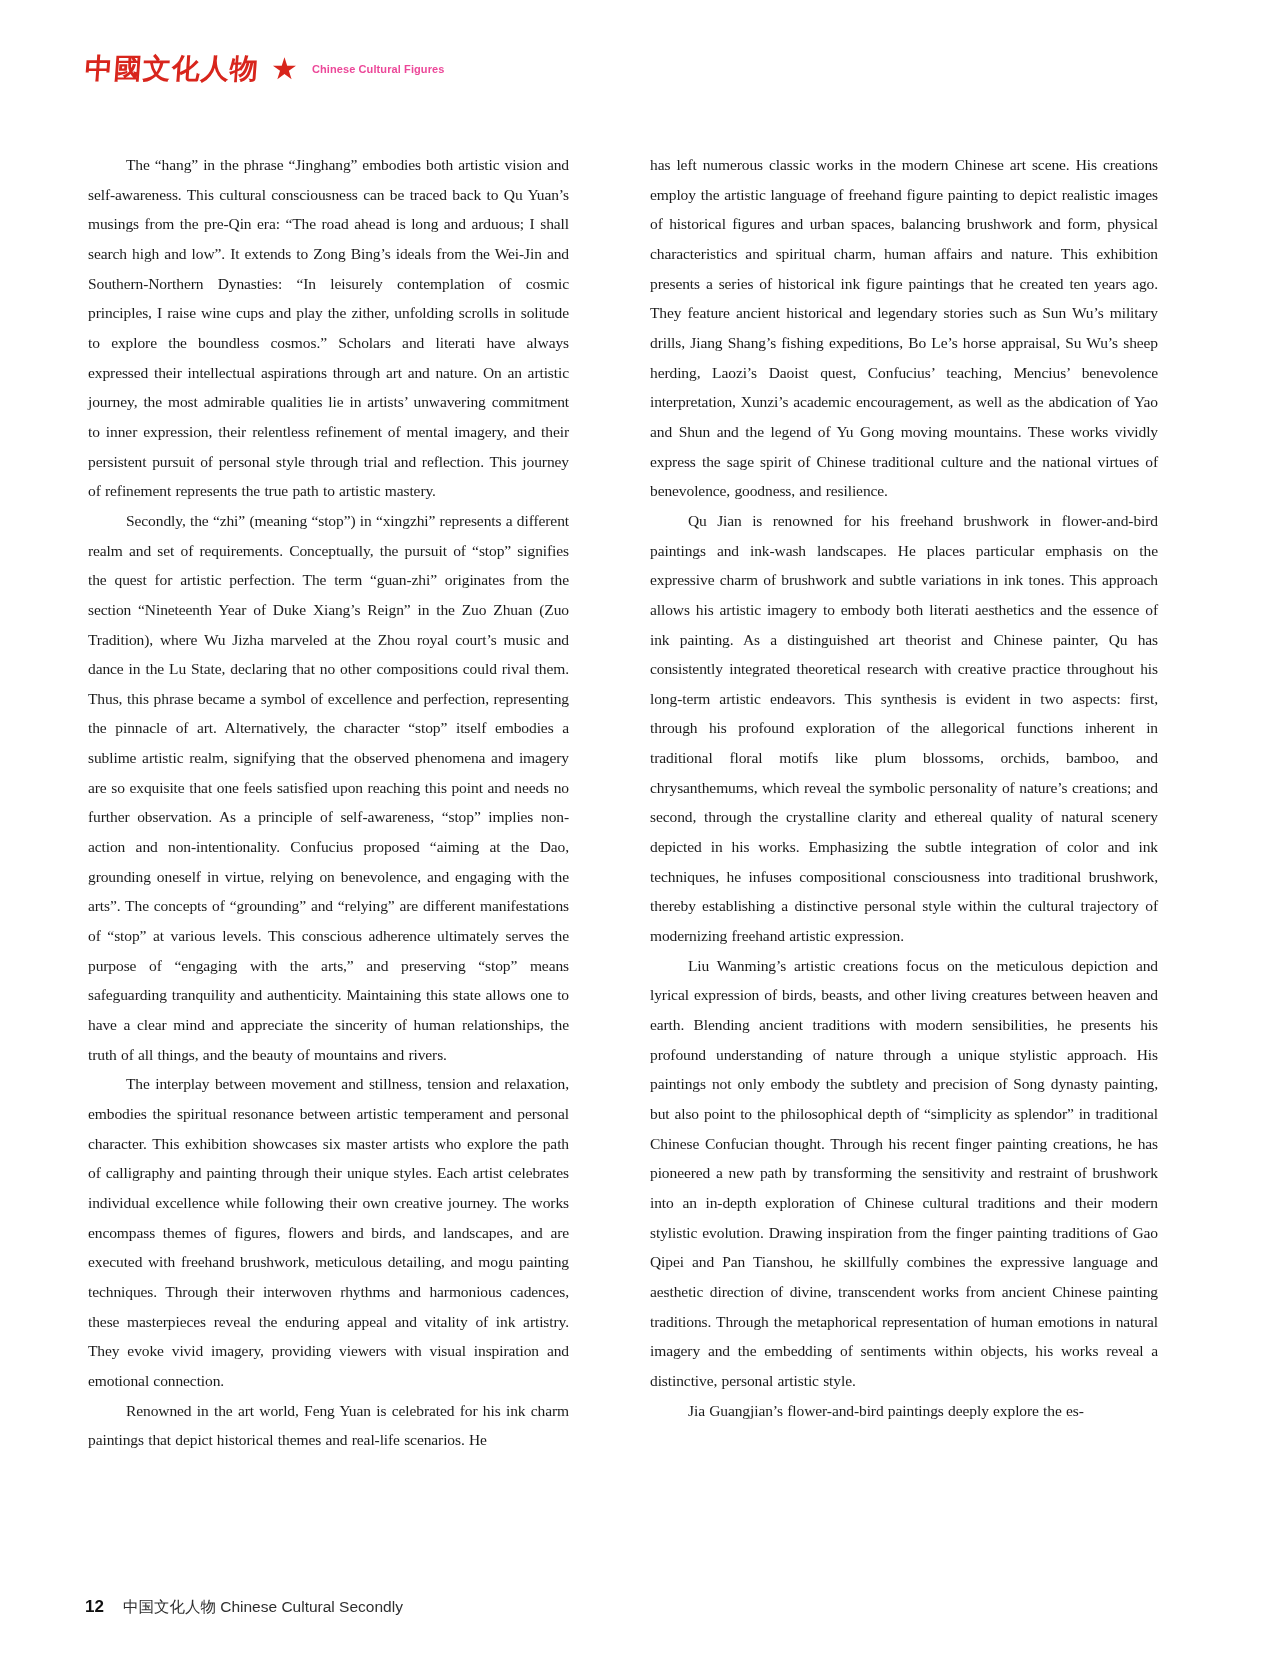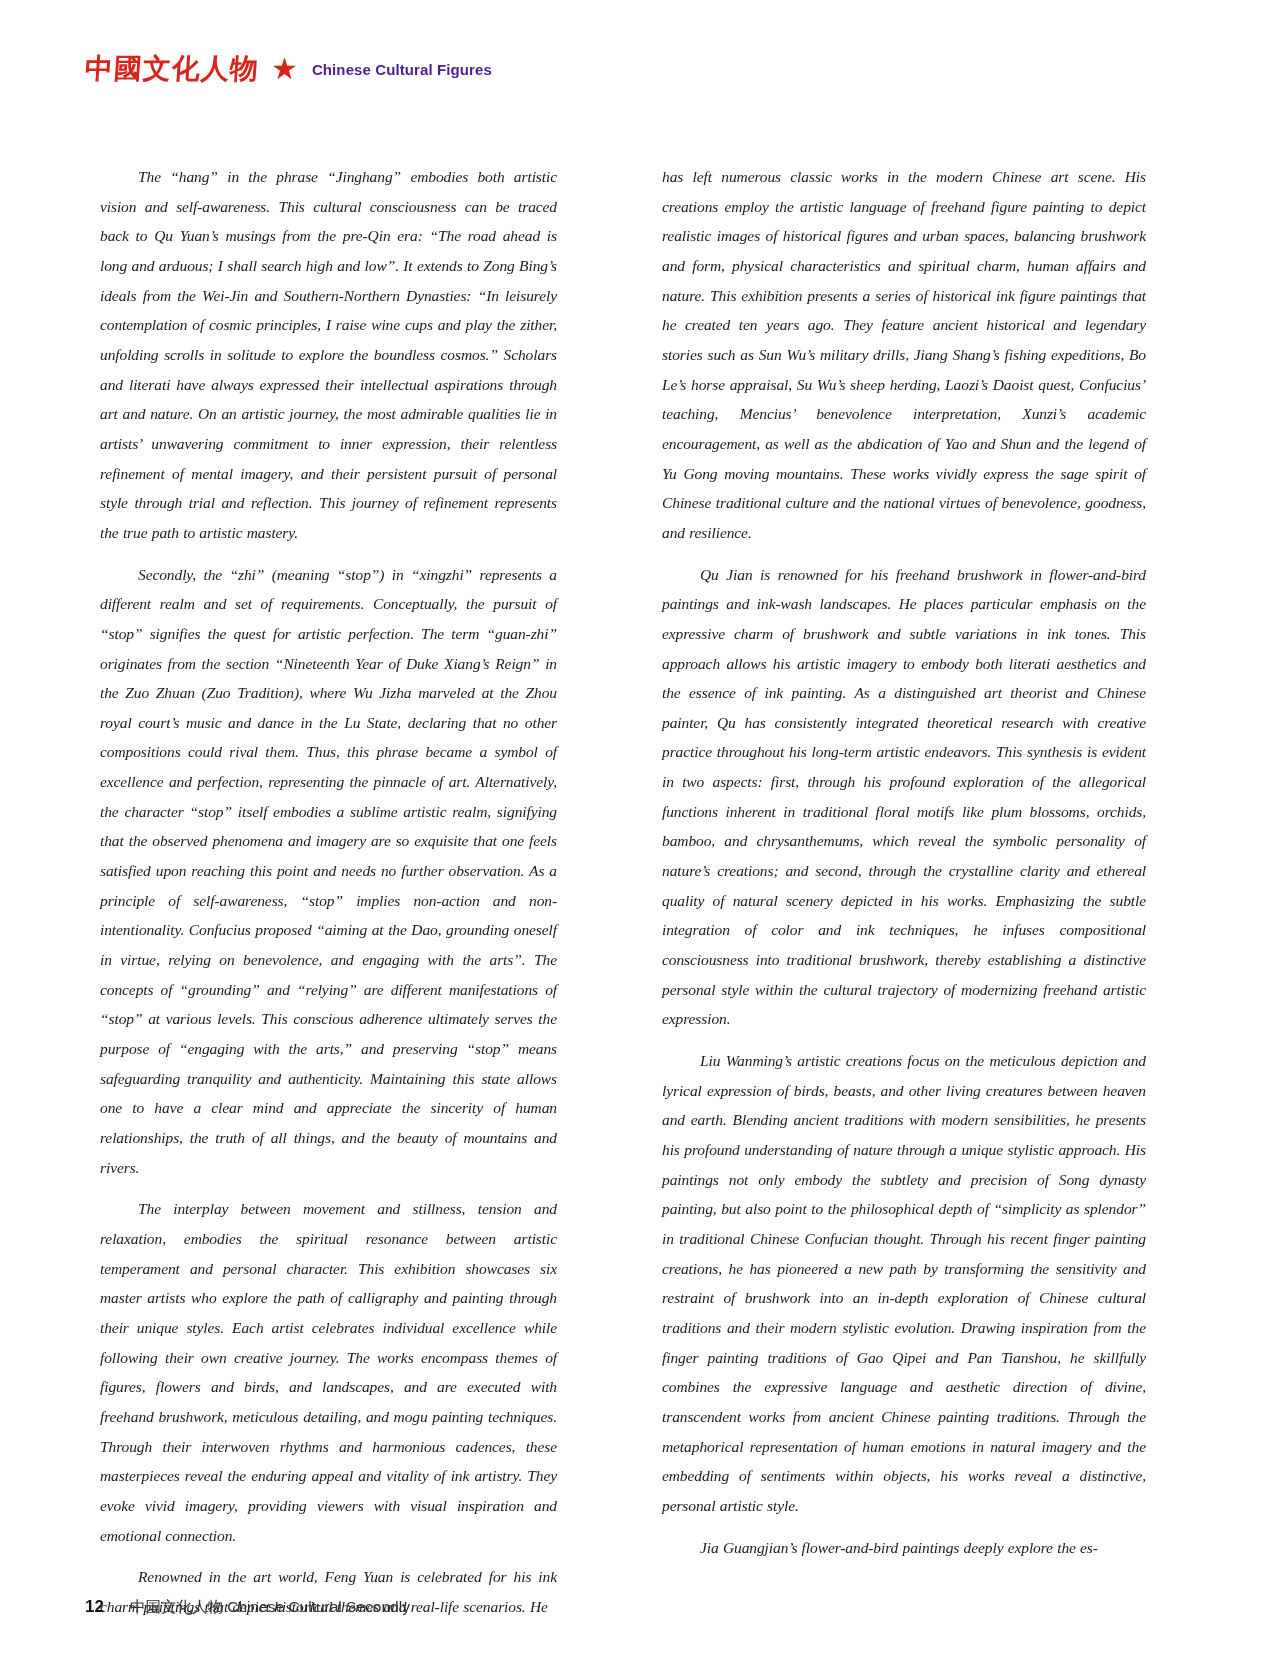--- a/index.html
+++ b/index.html
@@ -32,48 +32,48 @@
   .logo-star {
     color: #d8251c;
     font-size: 30px;
     line-height: 1;
     font-family: "DejaVu Sans", sans-serif;
     margin-left: 2px;
   }
   .logo-en {
     font-family: "Liberation Sans", "DejaVu Sans", sans-serif;
     font-weight: 700;
-    font-size: 15px;
-    color: #4c1d95;
+    font-size: 11px;
+    color: #ec4899;
     margin-left: 4px;
     letter-spacing: 0.1px;
   }
   
   .col {
     position: absolute;
     top: 150px;
     text-align: justify;
     font-size: 15.5px;
     line-height: 29.65px;
     color: #1b1b1b;
     letter-spacing: -0.1px;
     word-spacing: 0.5px;
   }
   .col-left  { left: 88px;  width: 481px; }
   .col-right { left: 650px; width: 508px; }
-  .col p { margin: 12px; text-indent: 38px; font-style: italic; }
+  .col p { margin: 0; text-indent: 38px; }
   .col p.no-indent { text-indent: 0; }
   
   .footer {
     position: absolute;
     left: 85px;
     top: 1597px;
     display: flex;
     align-items: baseline;
-    gap: 26px;
+    gap: 19px;
     font-family: "Liberation Sans", "DejaVu Sans", sans-serif;
     color: #2e2e2e;
     font-size: 15.5px;
     white-space: nowrap;
   }
   .footer .pagenum {
     font-weight: 700;
     font-size: 17px;
     color: #111111;
   }

